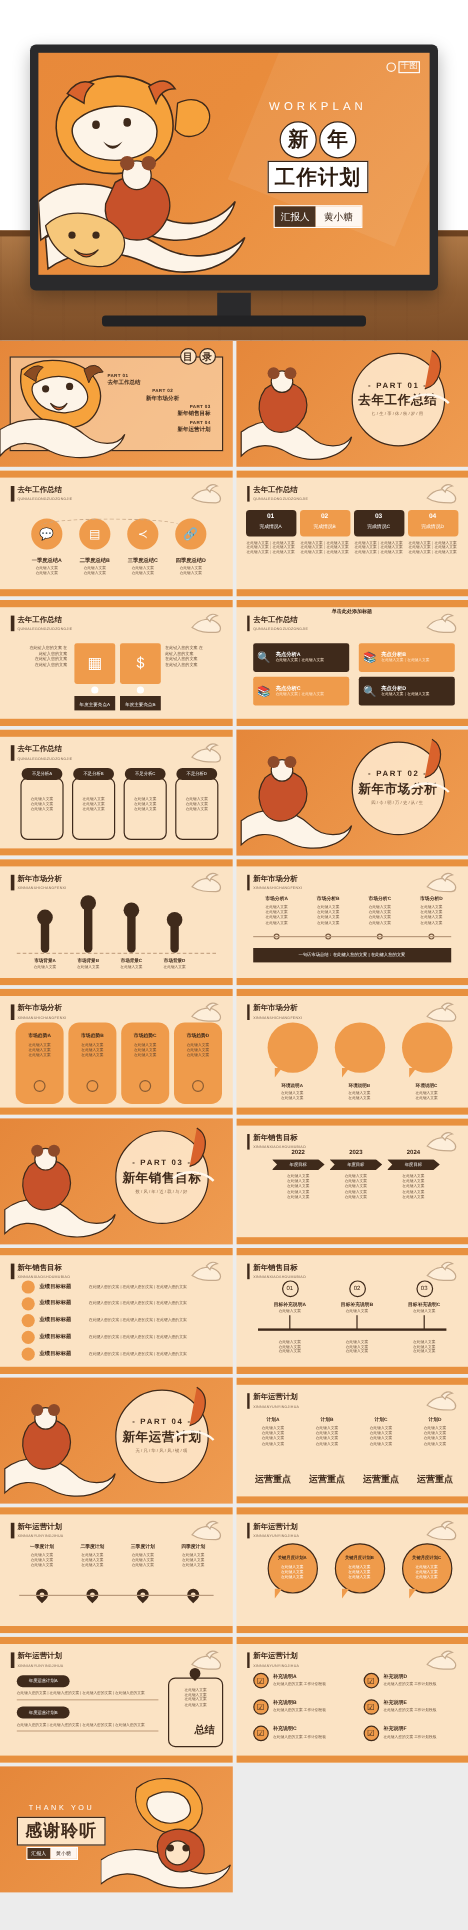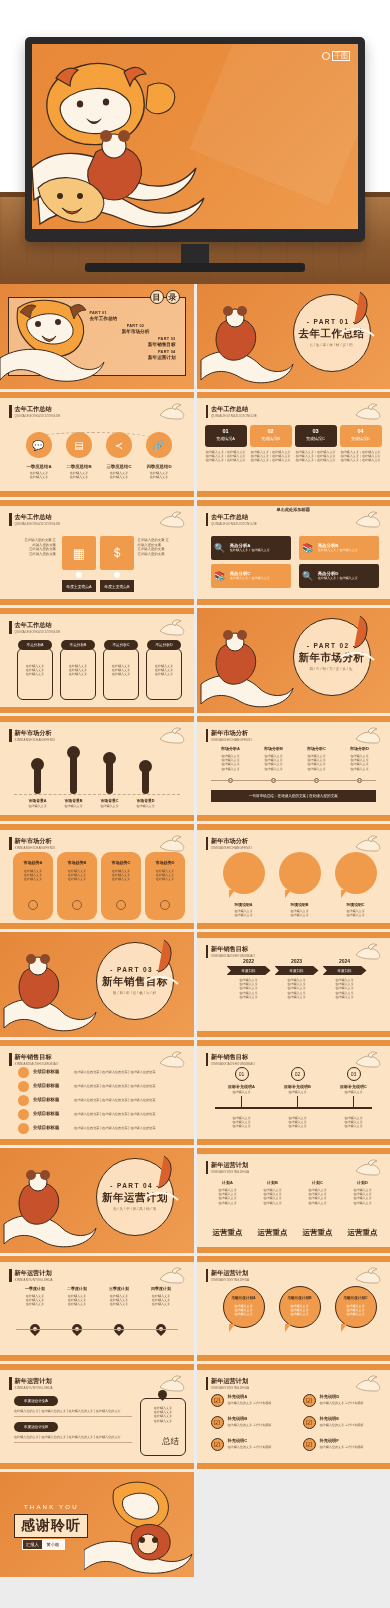--- a/index.html
+++ b/index.html
@@ -164,20 +164,32 @@
               </g>
             <path d="M34 160 q10 8 20 0 q-10 12 -20 0 Z" fill="#d9622c" stroke="#3f2a1b" stroke-width="1"></path>
           </svg>
         </div>
 
         <div class="logo">
           <span class="ring"></span>
           <span class="bx">千图</span>
         </div>
 
+        <div class="hero-right">
+          <div class="wp">WORKPLAN</div>
+          <div class="cn-big">
+            <span>新</span>
+            <span>年</span>
+          </div>
+          <div><span class="cn-line2">工作计划</span></div>
+          <div class="reporter">
+            <span class="k">汇报人</span>
+            <span class="v">黄小糖</span>
+          </div>
+        </div>
       </div>
     </div>
     <div class="tv-stand"></div>
     <div class="tv-base"></div>
   </div>
 
   <div class="grid" id="grid">
       <div class="row">
         <div class="slide part">
           <div class="toc-frame"></div>
@@ -879,21 +891,21 @@
           </div>
           <div class="dkbox" style="position:absolute;left:14px;top:32px;width:44px;height:10px;border-radius:5px;color:#fff;font-size:3.6px;display:flex;align-items:center;justify-content:center;">年度运营计划A</div>
           <div style="position:absolute;left:14px;top:45px;width:118px;font-size:3.1px;color:#6b533f;">在此键入您的文案 | 在此键入您的文案 | 在此键入您的文案 | 在此键入您的文案</div>
           <div style="position:absolute;left:14px;top:52px;width:118px;border-top:.6px solid #c9a887;"></div>
           <div class="dkbox" style="position:absolute;left:14px;top:58px;width:44px;height:10px;border-radius:5px;color:#fff;font-size:3.6px;display:flex;align-items:center;justify-content:center;">年度运营计划B</div>
           <div style="position:absolute;left:14px;top:71px;width:118px;font-size:3.1px;color:#6b533f;">在此键入您的文案 | 在此键入您的文案 | 在此键入您的文案 | 在此键入您的文案</div>
           <div style="position:absolute;left:14px;top:78px;width:118px;border-top:.6px solid #c9a887;"></div>
           <div style="position:absolute;left:158px;top:26px;width:9px;height:9px;border-radius:50% 50% 50% 0;transform:rotate(-45deg);background:#3f2a1b;"></div>
           <div style="position:absolute;left:140px;top:34px;width:46px;height:58px;border:.8px solid #3f2a1b;border-radius:6px;"></div>
           <div class="tiny" style="position:absolute;left:140px;top:42px;width:46px;text-align:center;">在此键入文案<br>在此键入文案<br>在此键入文案<br>在此键入文案</div>
-          <div class="center" style="position:absolute;left:140px;top:72px;width:61px;font-size:8.5px;font-weight:400;color:#3f2a1b;">总结</div>
+          <div class="center" style="position:absolute;left:140px;top:72px;width:61px;font-size:8.5px;font-weight:700;color:#3f2a1b;">总结</div>
         </div>
         <div class="slide">
           <div class="bar-top"></div>
           <div class="bar-bot"></div>
           <div class="hd">
             <div class="tick"></div>
             <div>
               <div class="tt">新年运营计划</div>
               <div class="st">XINNIANYUNYINGJIHUA</div>
             </div>

